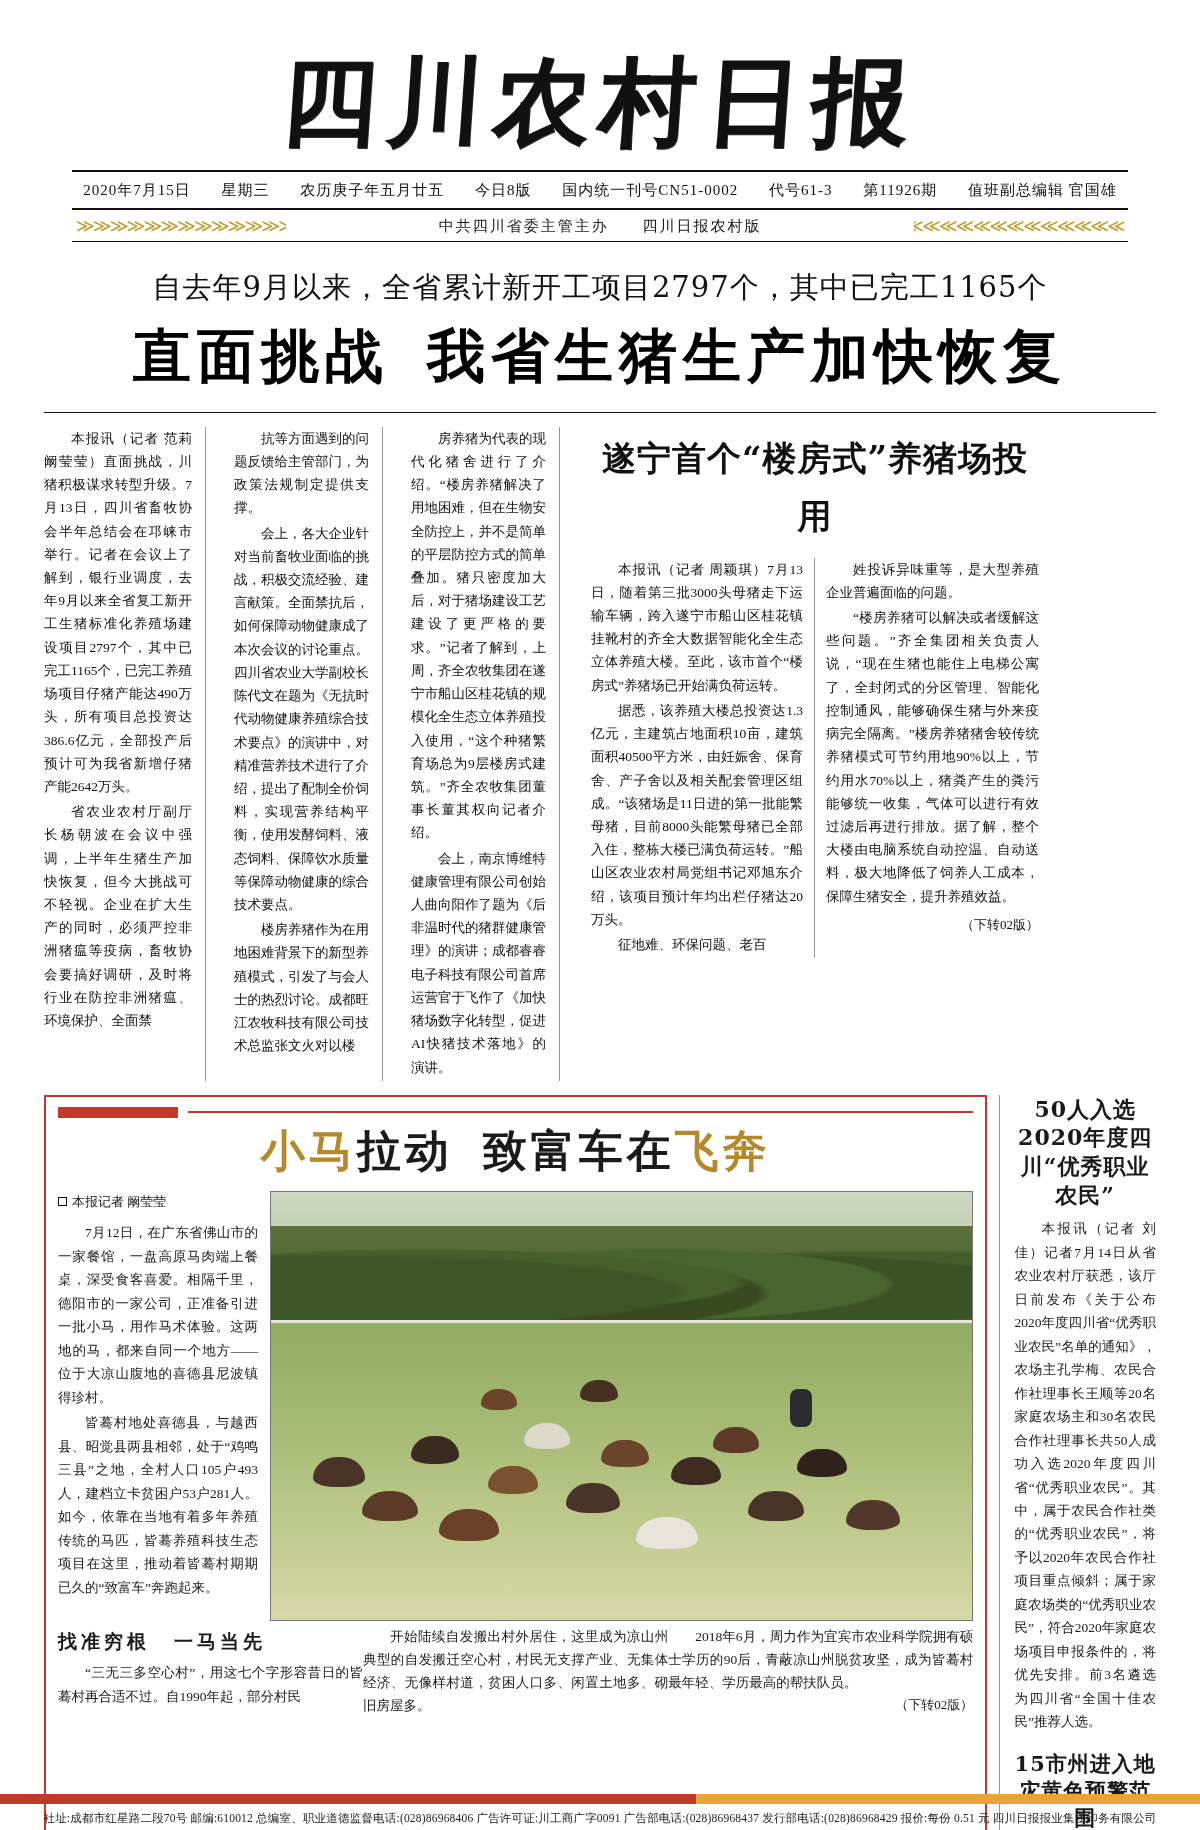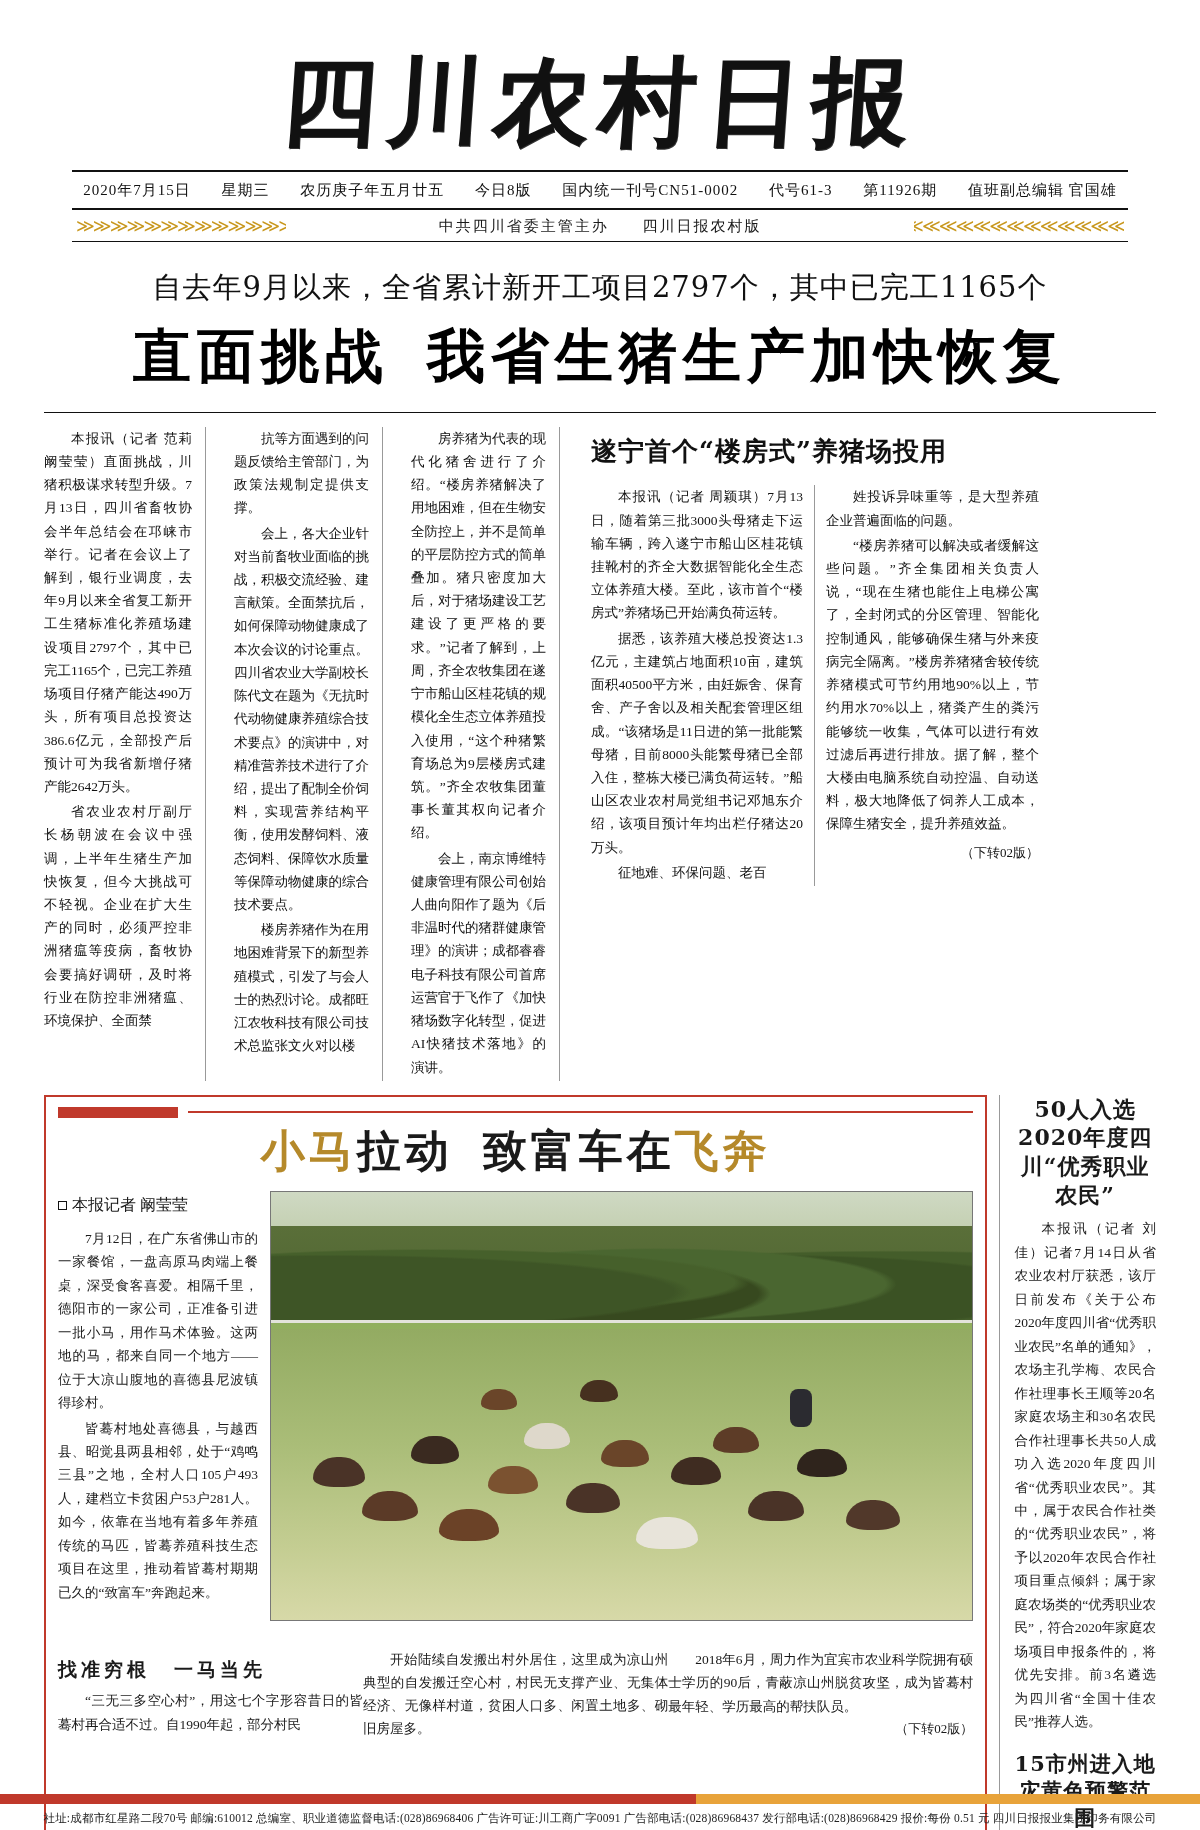--- a/index.html
+++ b/index.html
@@ -118,22 +118,23 @@
     color: #111;
     font-family: "Liberation Serif", "DejaVu Serif", serif;
   }
   .col p { margin: 0 0 2px 0; text-indent: 2em; }
   .col.c1 { width: 162px; padding-left: 0; border-right: 1px solid #999; }
   .col.c2 { width: 162px; border-right: 1px solid #999; }
   .col.c3 { width: 162px; border-right: 1px solid #999; }
   .col.right-block { width: 464px; padding-left: 16px; padding-right: 0; }
 
   .sub-headline {
-    font-size: 26px;
+    font-size: 34px;
     font-weight: bold;
+    text-align: center;
     letter-spacing: 1px;
     margin: 2px 0 12px 0;
     font-family: "DejaVu Serif", serif;
   }
   .subcols { display: flex; }
   .subcols .sc {
     width: 50%;
     padding: 0 11px;
     font-size: 13.5px;
     line-height: 1.72;
@@ -174,21 +175,21 @@
   }
   .feature-title .accent { color: #b5892a; }
   .feature-title .gapm { display: inline-block; width: 30px; }
   .feature-body { display: flex; gap: 12px; }
   .feature-left {
     width: 200px;
     font-size: 13.5px;
     line-height: 1.74;
     text-align: justify;
   }
-  .byline { font-size: 16px; margin-bottom: 8px; }
+  .byline { font-size: 13px; margin-bottom: 8px; }
   .byline .sq {
     display: inline-block; width: 9px; height: 9px;
     border: 1.5px solid #111; margin-right: 5px;
   }
   .feature-left p { margin: 0 0 2px 0; text-indent: 2em; }
   .feature-right { flex: 1; }
   .photo {
     width: 100%;
     height: 430px;
     position: relative;
@@ -223,21 +224,21 @@
   .horse {
     position: absolute;
     border-radius: 46% 46% 40% 40% / 70% 70% 30% 30%;
   }
   .caption-row {
     display: flex; justify-content: space-between;
     font-size: 13px; padding-top: 6px; color: #222;
   }
   .caption-center { flex: 1; text-align: center; }
   .sub2 {
-    display: flex; gap: 0; margin-top: 27px; align-items: center;
+    display: flex; gap: 0; margin-top: 4px;
   }
   .sub2 .s2col { width: 33.33%; font-size: 13.5px; line-height: 1.72; text-align: justify; }
   .sub2 .s2col p { margin: 0; text-indent: 2em; }
   .sub2-title {
     font-size: 19px; font-weight: bold; letter-spacing: 4px;
     margin-bottom: 4px; font-family: "DejaVu Serif", serif;
   }
   .sub2 .jump2 { text-align: right; font-size: 13px; }
 
   

